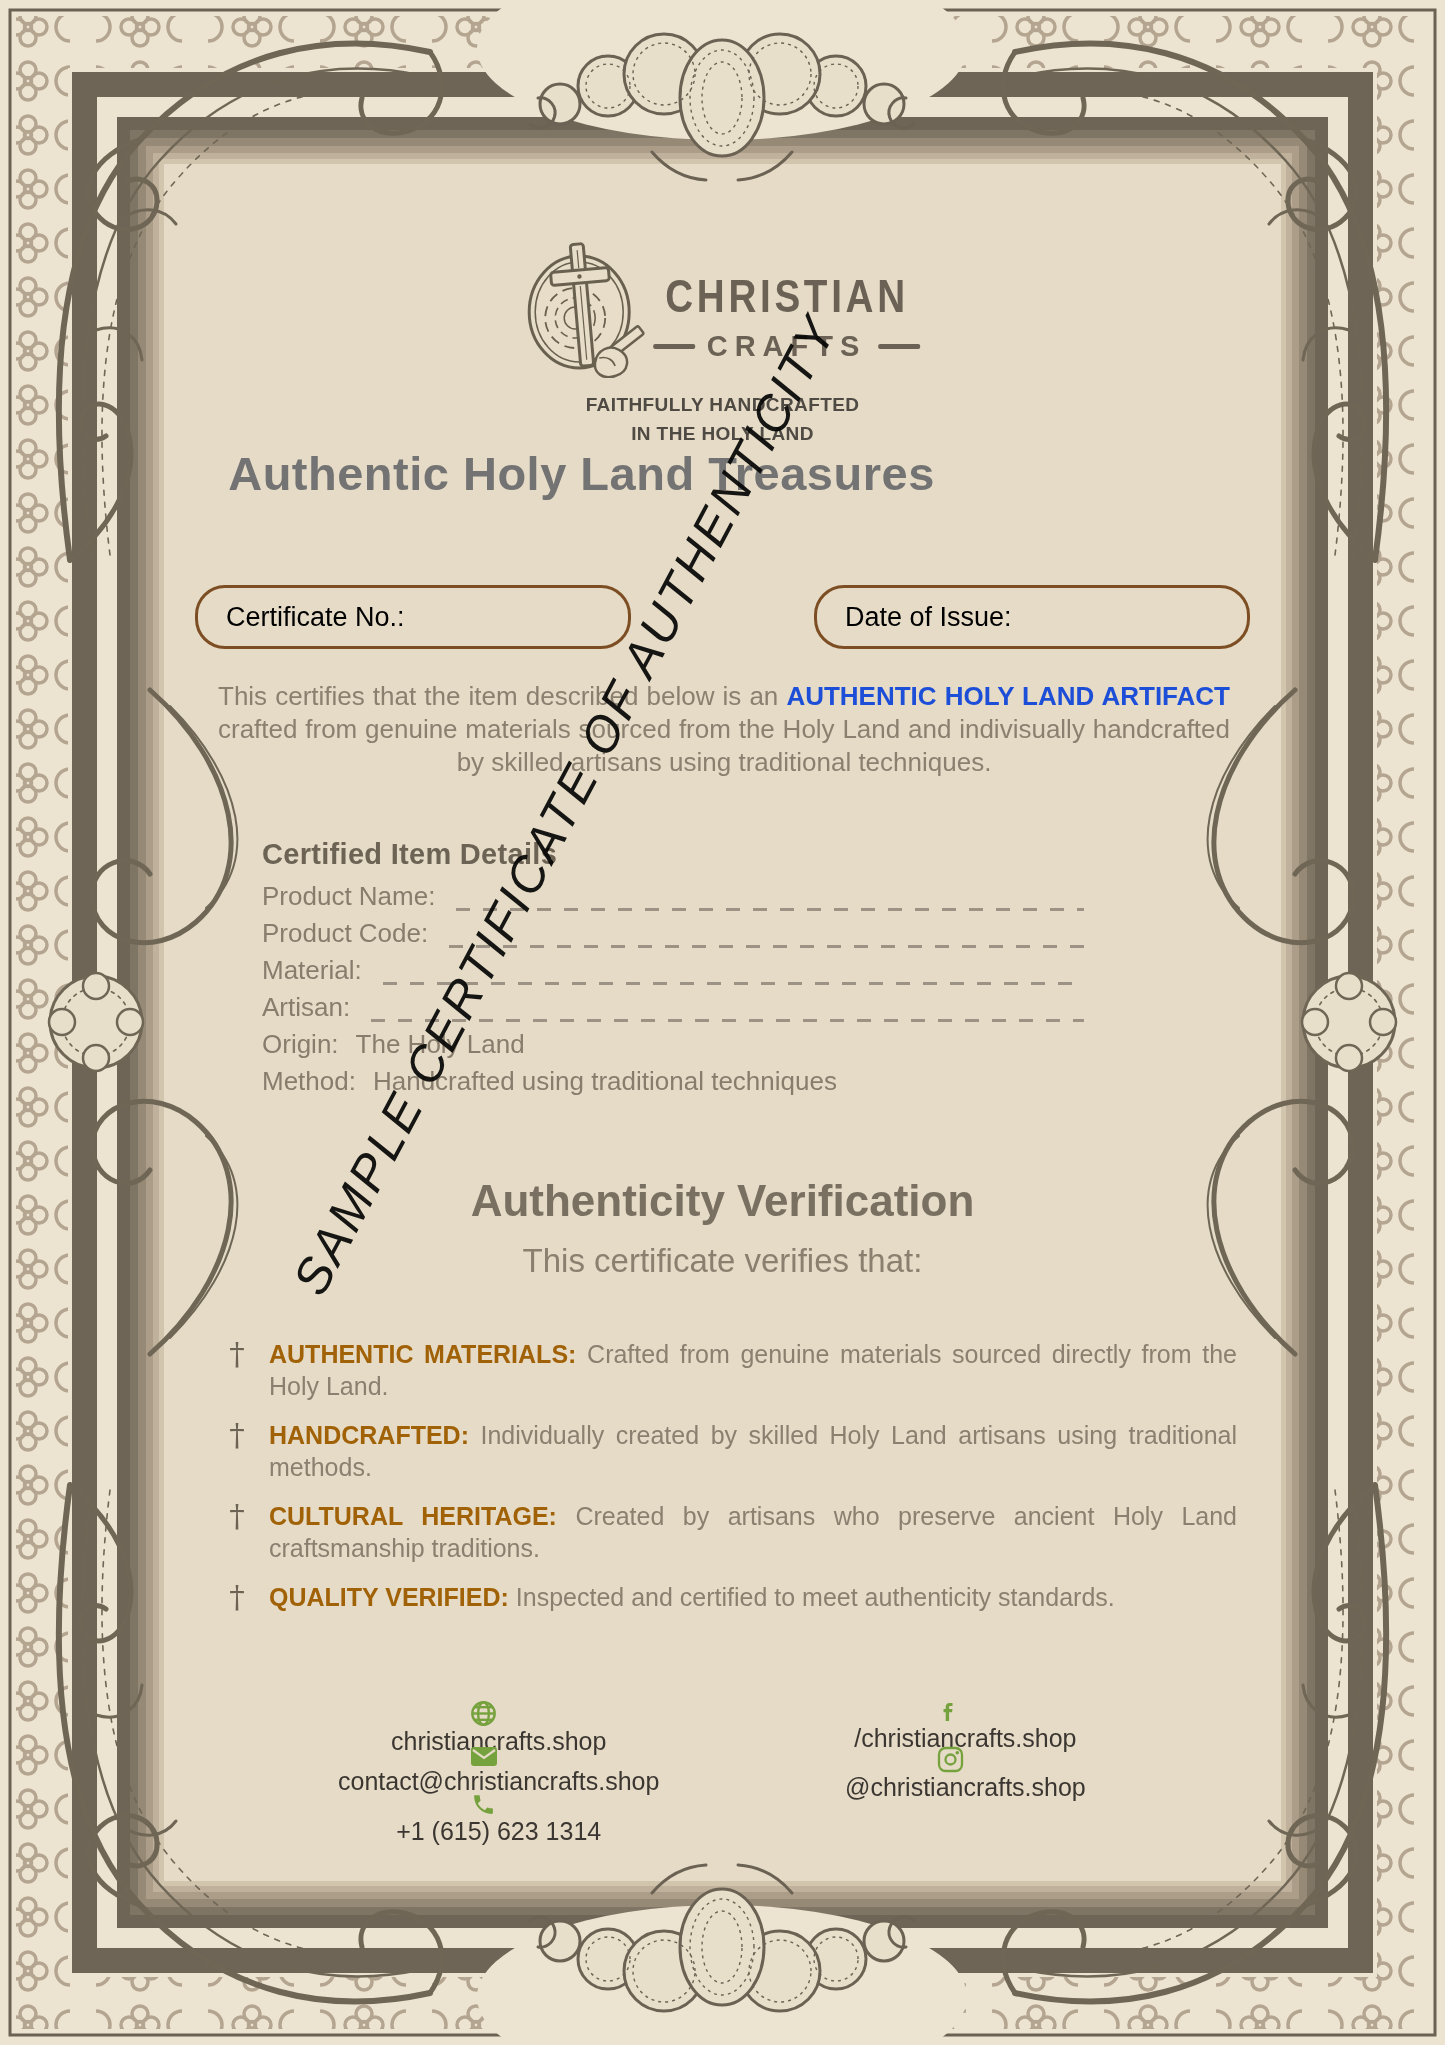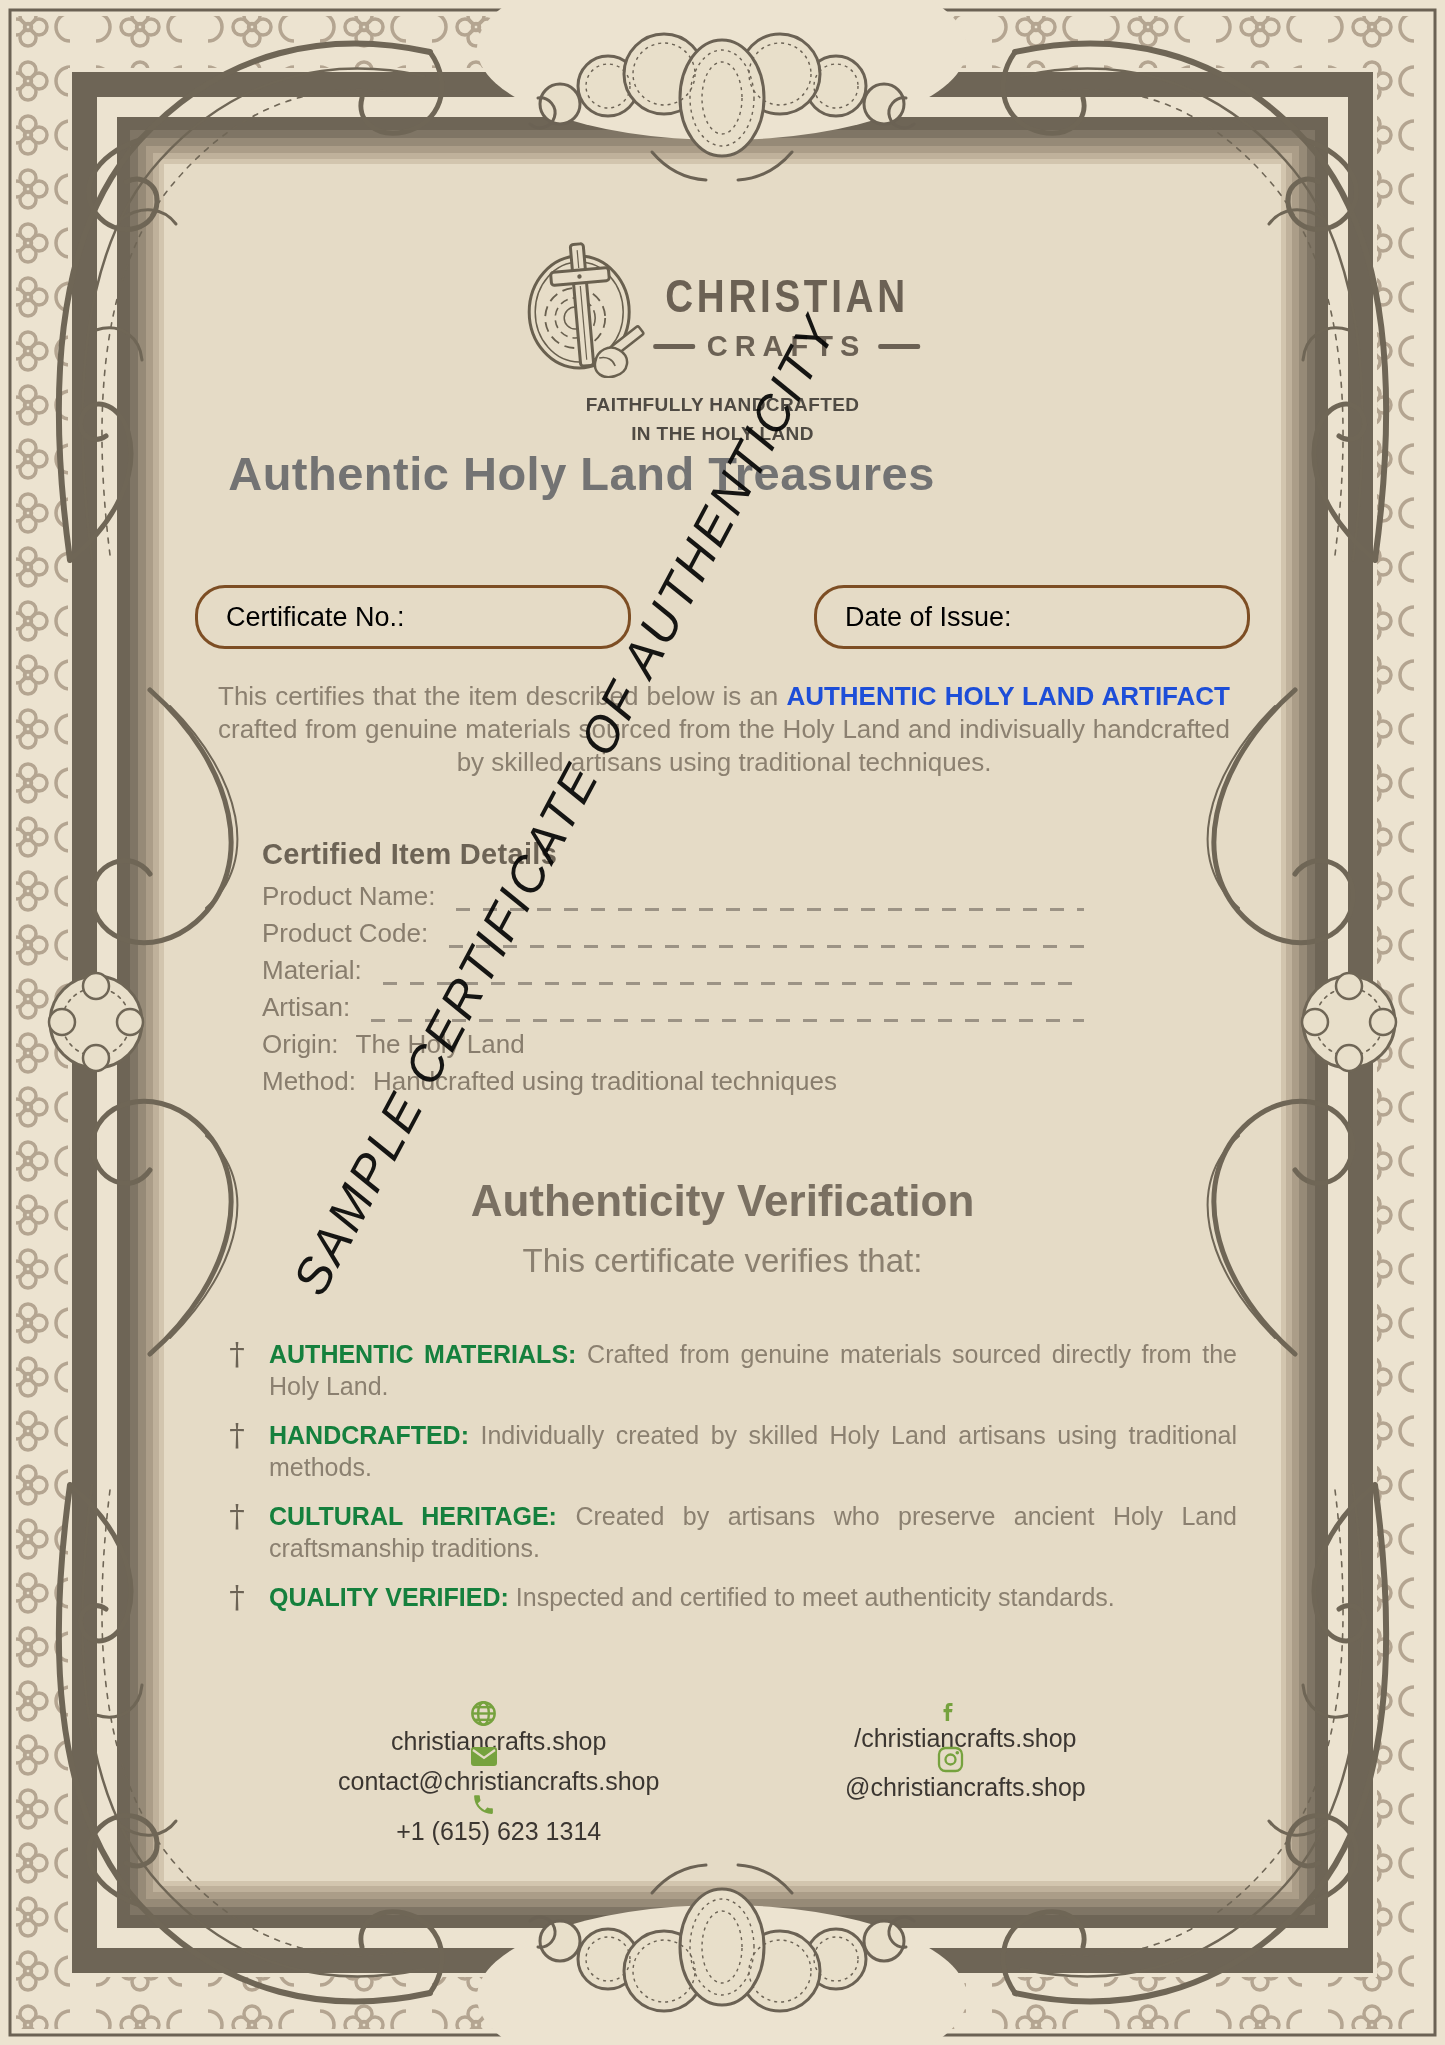--- a/index.html
+++ b/index.html
@@ -48,21 +48,21 @@
 
   
   .verification{position:absolute;top:1176px;left:0;width:1445px;text-align:center;}
   .verification h2{margin:0;font-size:44px;font-weight:bold;color:#7a7062;}
   .verification .sub{margin-top:16px;font-size:33px;color:#8b8070;}
 
   .bullets{position:absolute;top:1338px;left:221px;width:1016px;}
   .bullet{display:grid;grid-template-columns:32px 1fr;column-gap:16px;margin-bottom:17px;
     font-size:25px;line-height:32px;color:#8b8070;text-align:justify;}
   .cross{font-family:"DejaVu Serif",serif;font-size:31px;line-height:32px;color:#6c6355;text-align:center;}
-  .bullet b{color:#15803d;}
+  .bullet b{color:#a16207;}
 
   
   .contact-col{position:absolute;top:1700px;}
   .contact-left{left:308px;}
   .contact-right{left:815px;}
   .contact-row{display:flex;align-items:center;height:46px;flex-direction:column;}
   .contact-row .cicon{width:30px;display:flex;justify-content:center;}
   .contact-row .ctext{margin-left:30px;font-size:25px;color:#3b3631;}
 
   

